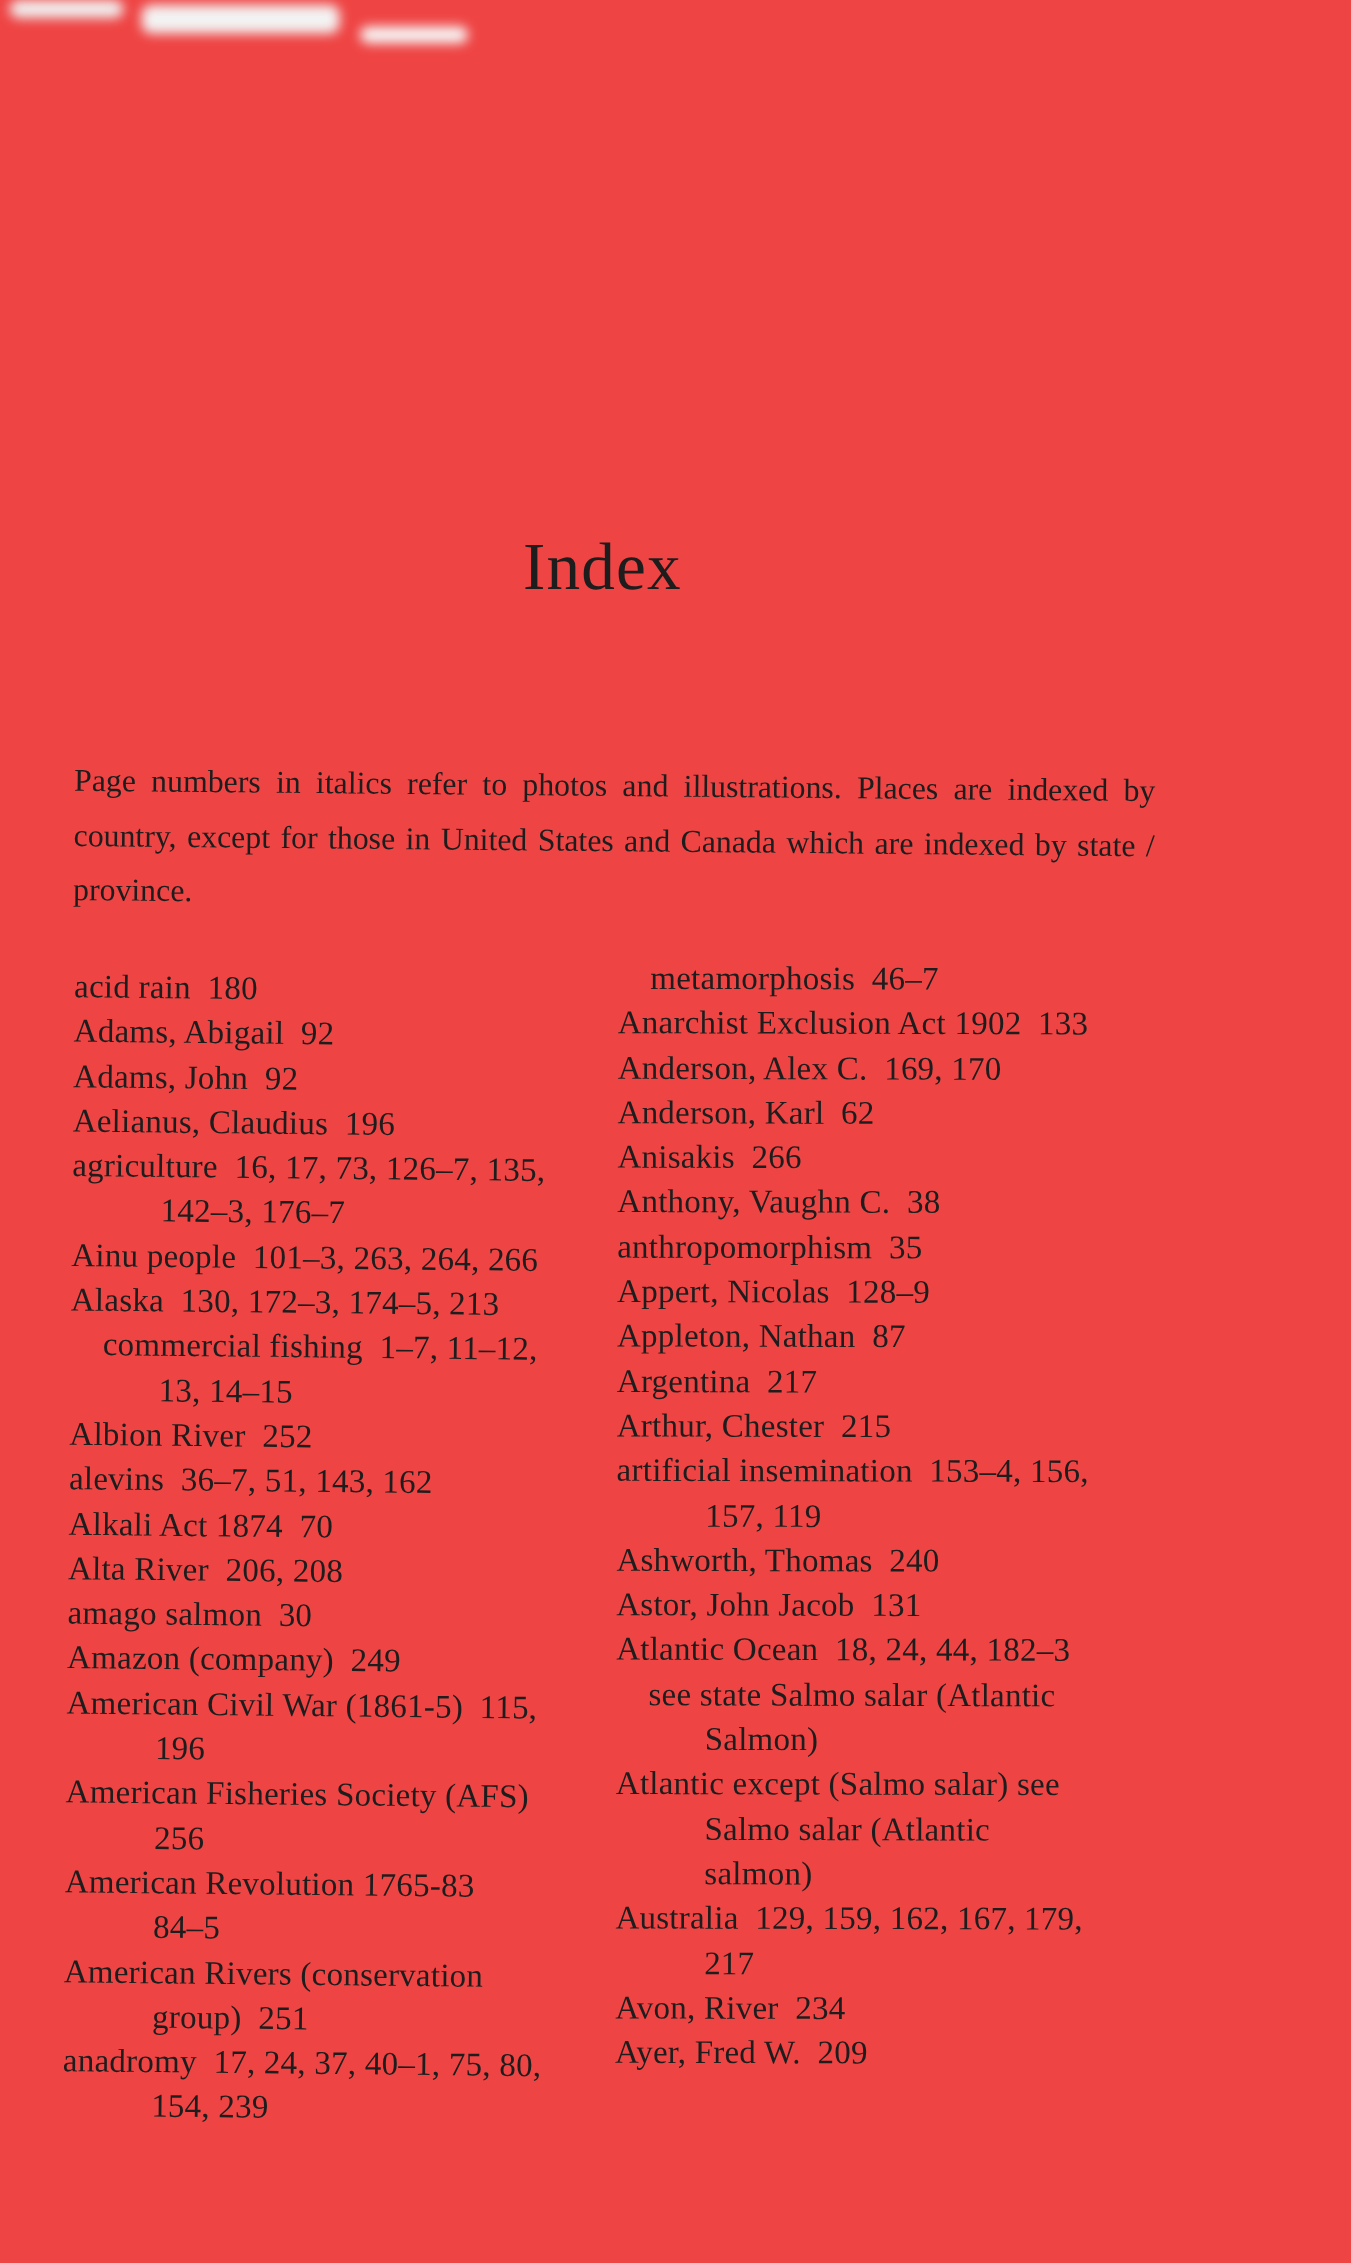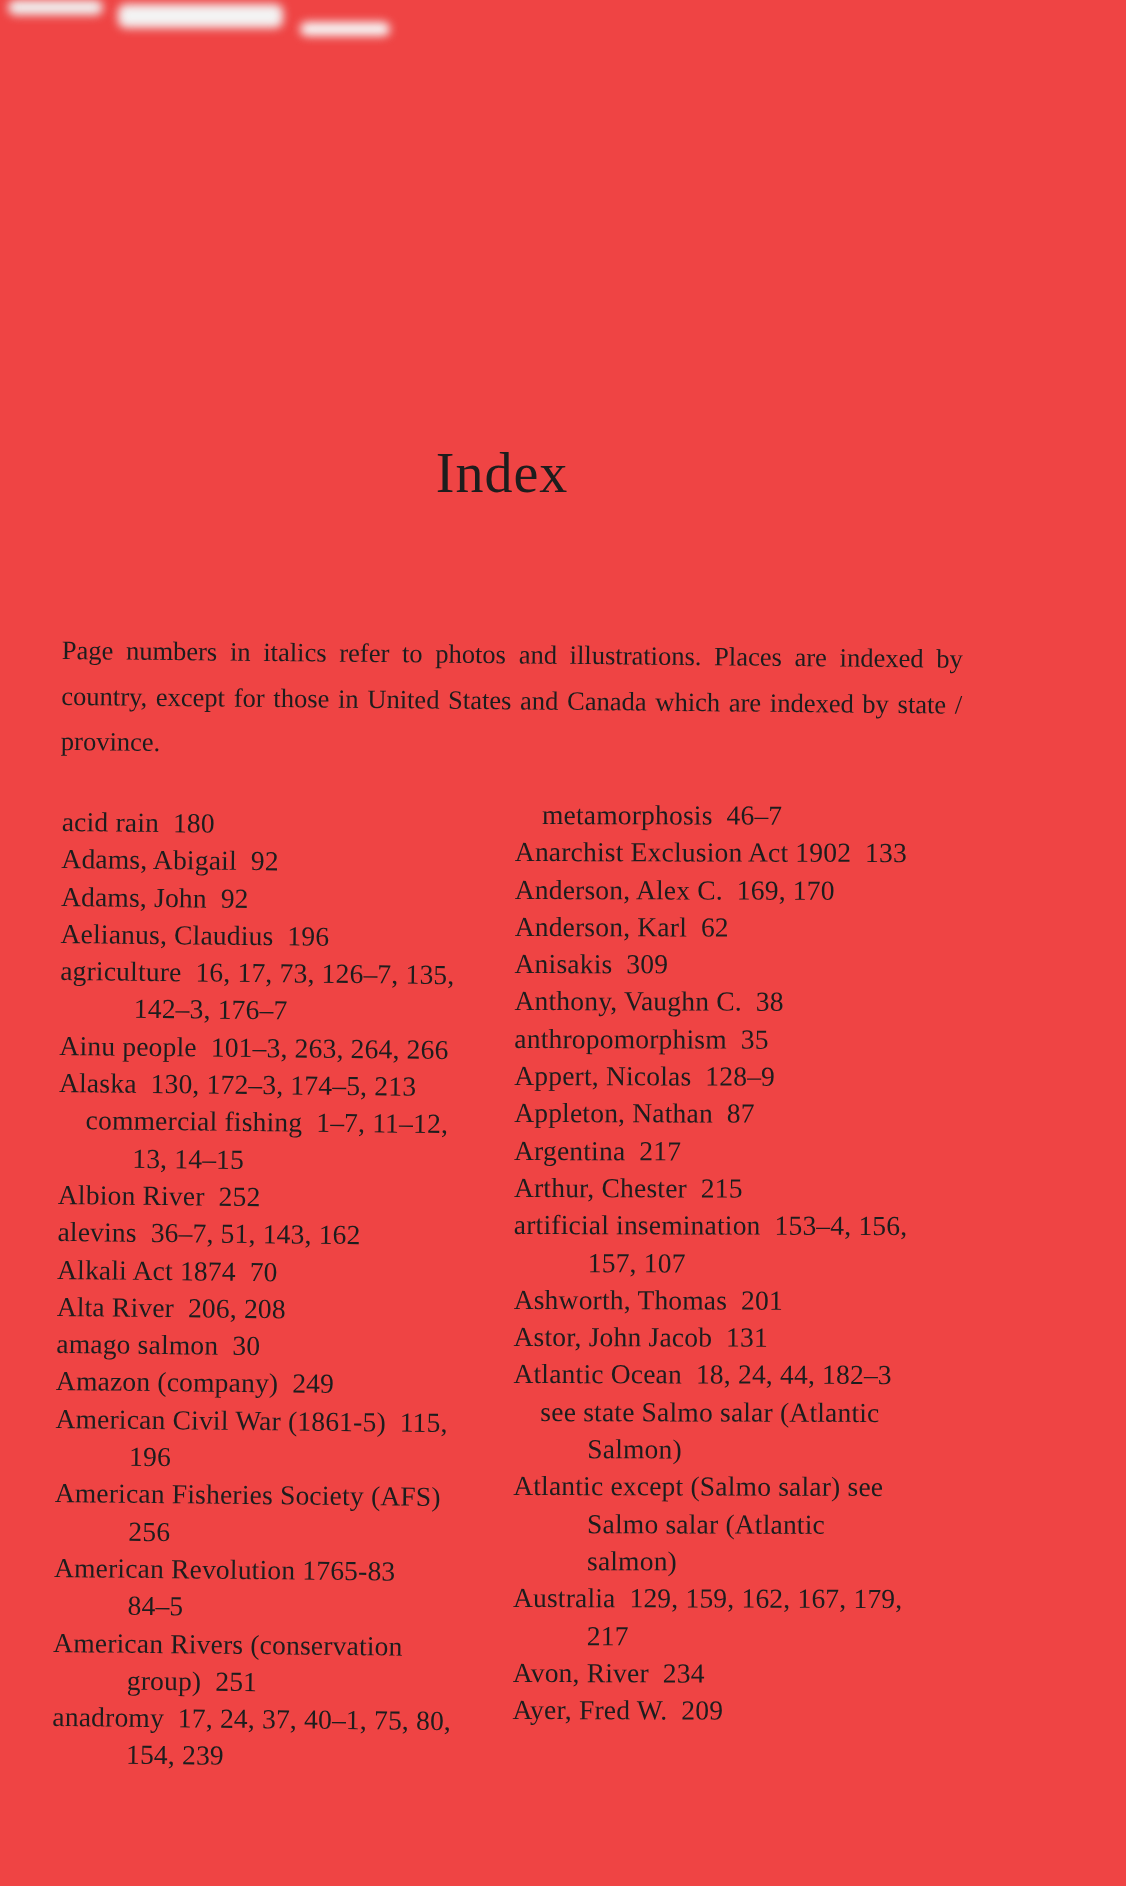--- a/index.html
+++ b/index.html
@@ -116,30 +116,30 @@
         <div class="line ind0"><span class="">American Rivers (conservation</span></div>
         <div class="line ind2"><span class="">group) 251</span></div>
         <div class="line ind0"><span class="">anadromy 17, 24, 37, 40–1, 75, 80,</span></div>
         <div class="line ind2"><span class="">154, 239</span></div>
       </div>
     <div class="col right" id="col-right">
         <div class="line ind1"><span class="">metamorphosis 46–7</span></div>
         <div class="line ind0"><span class="">Anarchist Exclusion Act 1902 133</span></div>
         <div class="line ind0"><span class="">Anderson, Alex C. 169, 170</span></div>
         <div class="line ind0"><span class="">Anderson, Karl 62</span></div>
-        <div class="line ind0"><span class="it">Anisakis</span><span class=""> 309</span></div>
+        <div class="line ind0"><span class="it">Anisakis</span><span class=""> 266</span></div>
         <div class="line ind0"><span class="">Anthony, Vaughn C. 38</span></div>
         <div class="line ind0"><span class="">anthropomorphism 35</span></div>
         <div class="line ind0"><span class="">Appert, Nicolas 128–9</span></div>
         <div class="line ind0"><span class="">Appleton, Nathan 87</span></div>
         <div class="line ind0"><span class="">Argentina 217</span></div>
         <div class="line ind0"><span class="">Arthur, Chester 215</span></div>
         <div class="line ind0"><span class="">artificial insemination 153–4, 156,</span></div>
-        <div class="line ind2"><span class="">157, </span><span class="it">107</span></div>
-        <div class="line ind0"><span class="">Ashworth, Thomas 201</span></div>
+        <div class="line ind2"><span class="">157, </span><span class="it">119</span></div>
+        <div class="line ind0"><span class="">Ashworth, Thomas 240</span></div>
         <div class="line ind0"><span class="">Astor, John Jacob 131</span></div>
         <div class="line ind0"><span class="">Atlantic Ocean 18, 24, 44, 182–3</span></div>
         <div class="line ind1"><span class="it">see state Salmo salar </span><span class="">(Atlantic</span></div>
         <div class="line ind2"><span class="">Salmon)</span></div>
         <div class="line ind0"><span class="">Atlantic except </span><span class="it">(Salmo salar) see</span></div>
         <div class="line ind2"><span class="it">Salmo salar </span><span class="">(Atlantic</span></div>
         <div class="line ind2"><span class="">salmon)</span></div>
         <div class="line ind0"><span class="">Australia 129, 159, 162, 167, 179,</span></div>
         <div class="line ind2"><span class="">217</span></div>
         <div class="line ind0"><span class="">Avon, River 234</span></div>

